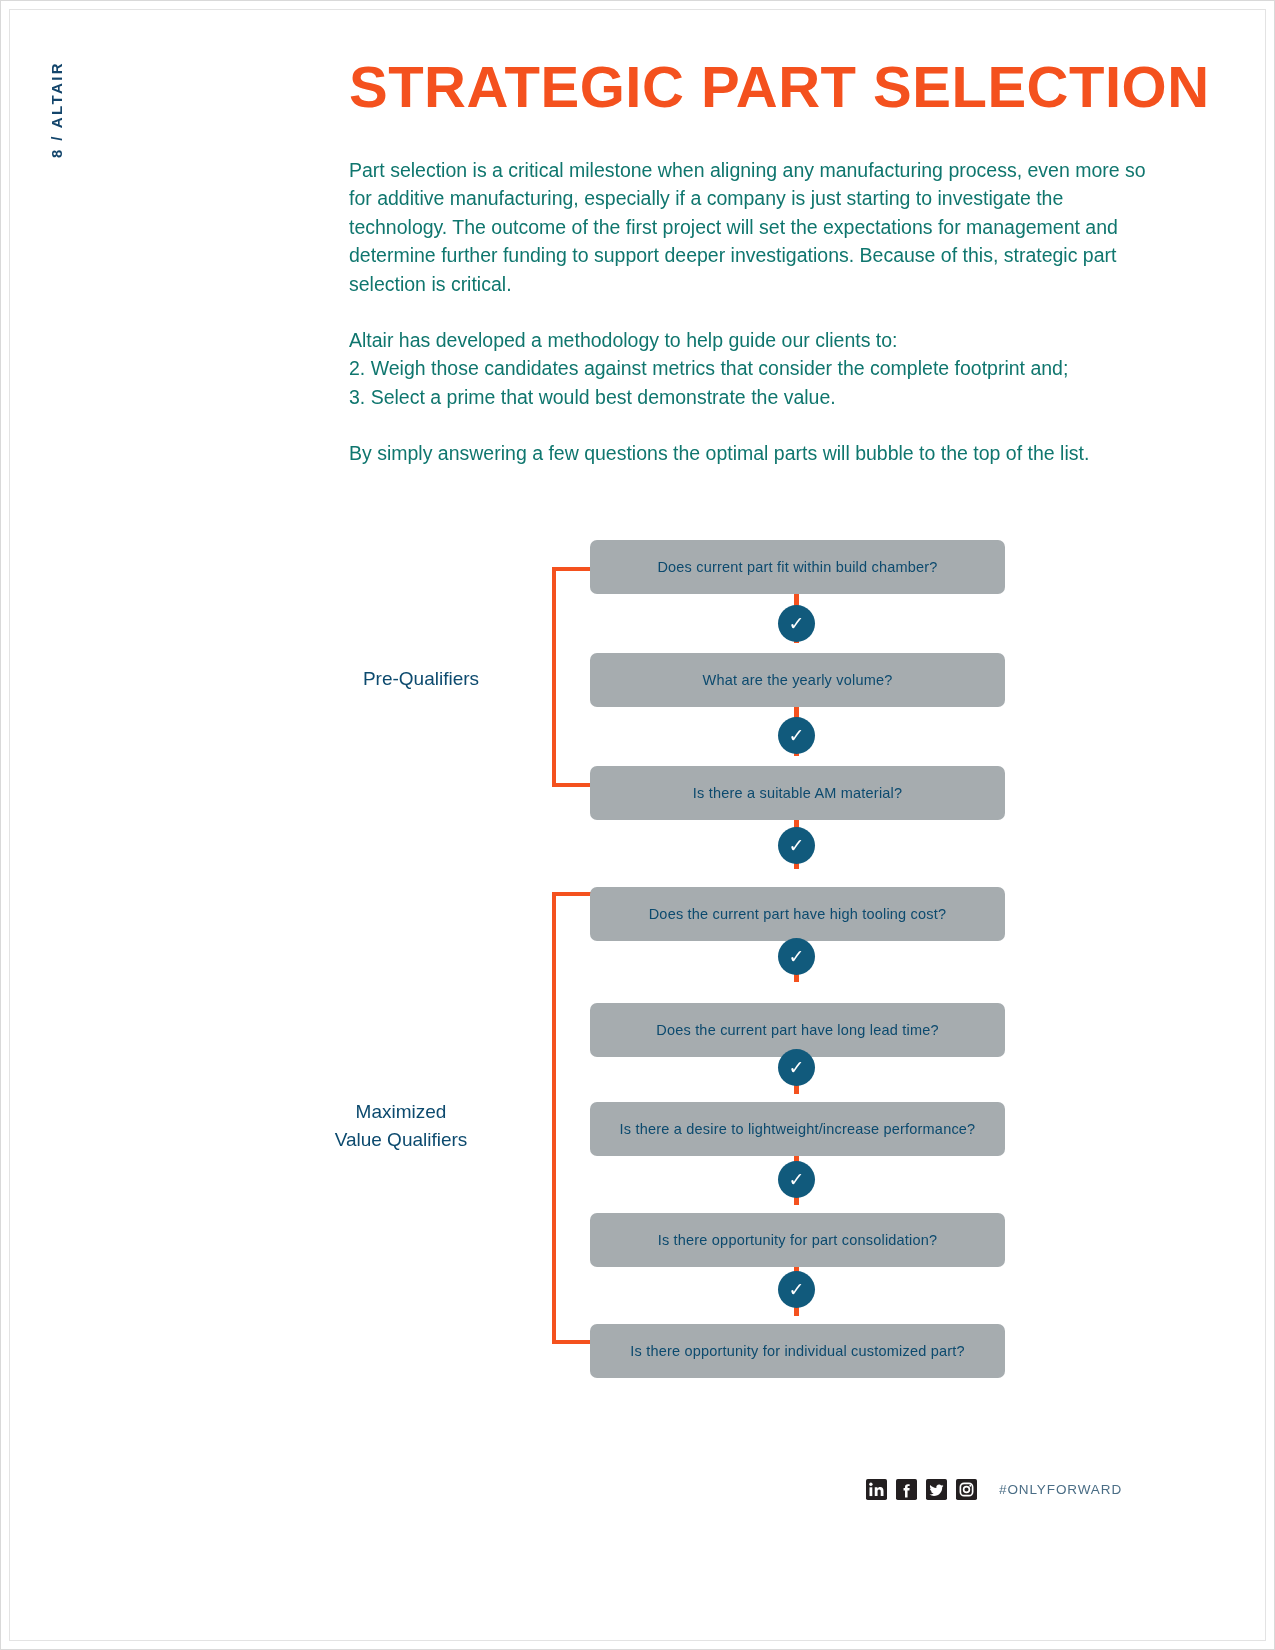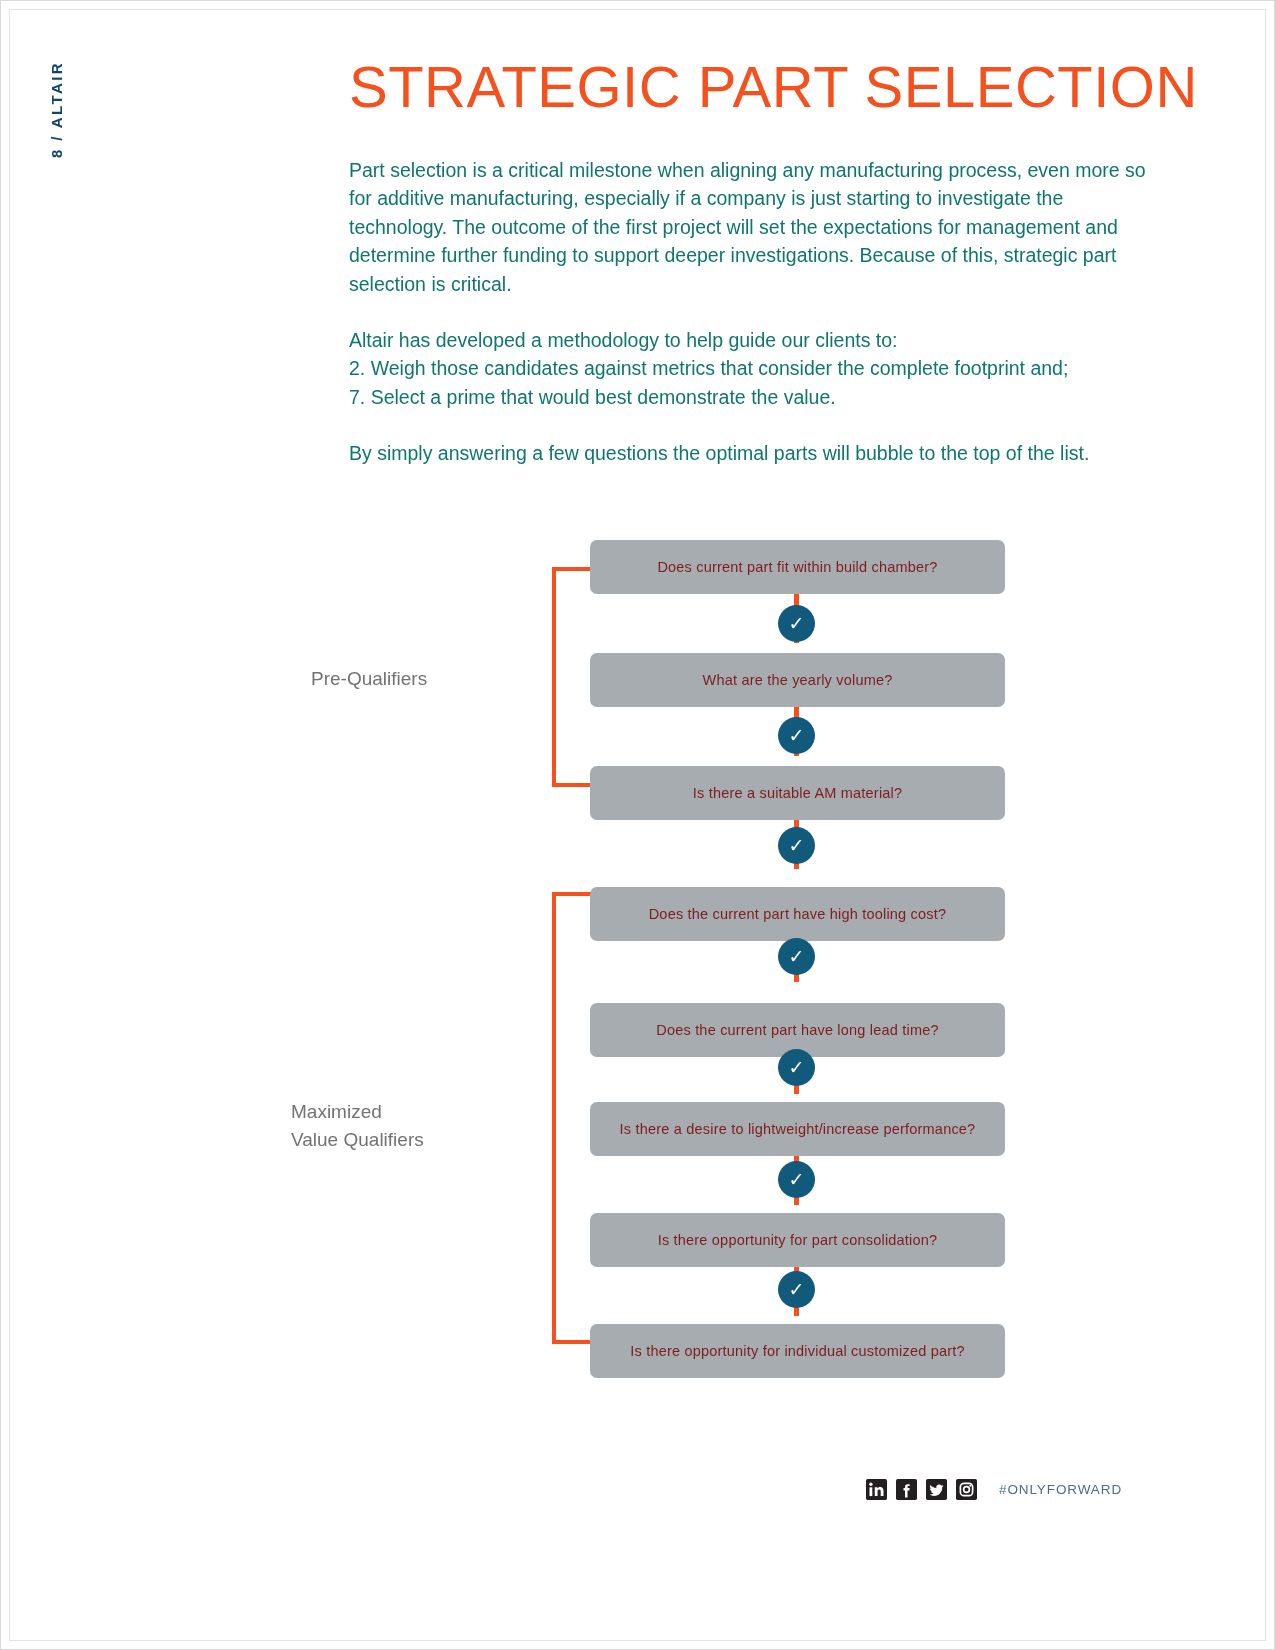--- a/index.html
+++ b/index.html
@@ -46,21 +46,21 @@
     display: block;
     transform: translate(-120px, 0);
   }
 
   
   .title {
     position: absolute;
     left: 348px;
     top: 56px;
     font-size: 58px;
-    font-weight: 400;
+    font-weight: 700;
     color: #f4511e;
     letter-spacing: 0.5px;
     line-height: 1.05;
     white-space: nowrap;
   }
 
   
   .body-copy {
     position: absolute;
     left: 348px;
@@ -83,21 +83,21 @@
     width: 1275px;
     height: 880px;
   }
   .flow-box {
     position: absolute;
     left: 589px;
     width: 415px;
     height: 54px;
     background: #a6acaf;
     border-radius: 7px;
-    color: #7f1d1d;
+    color: #0c4a6e;
     font-size: 14.5px;
     display: flex;
     align-items: center;
     justify-content: center;
     text-align: center;
     letter-spacing: 0.2px;
     box-sizing: border-box;
     padding: 0 14px;
   }
   .connector {
@@ -137,24 +137,24 @@
   }
   .bracket-max {
     left: 551px;
     top: 371px;
     width: 42px;
     height: 452px;
   }
 
   .group-label {
     position: absolute;
-    color: #737373;
+    color: #0c4a6e;
     font-size: 19px;
     line-height: 28px;
-    text-align: left;
+    text-align: center;
     width: 220px;
   }
   .label-pre {
     left: 310px;
     top: 144px;
   }
   .label-max {
     left: 290px;
     top: 577px;
   }
@@ -191,21 +191,21 @@
     <span class="folio-inner">8 / ALTAIR</span>
   </div>
 
   <div class="title">STRATEGIC PART SELECTION</div>
 
   <div class="body-copy">
     <p>Part selection is a critical milestone when aligning any manufacturing process, even more so for additive manufacturing, especially if a company is just starting to investigate the technology. The outcome of the first project will set the expectations for management and determine further funding to support deeper investigations. Because of this, strategic part selection is critical.</p>
     <div class="para-gap"></div>
     <p>Altair has developed a methodology to help guide our clients to:</p>
     <p class="list-line">2. Weigh those candidates against metrics that consider the complete footprint and;</p>
-    <p class="list-line">7. Select a prime that would best demonstrate the value.</p>
+    <p class="list-line">3. Select a prime that would best demonstrate the value.</p>
     <div class="para-gap"></div>
     <p>By simply answering a few questions the optimal parts will bubble to the top of the list.</p>
   </div>
 
   <div class="flow">
 
     <div class="bracket bracket-pre"></div>
     <div class="bracket bracket-max"></div>
 
     <div class="group-label label-pre">

